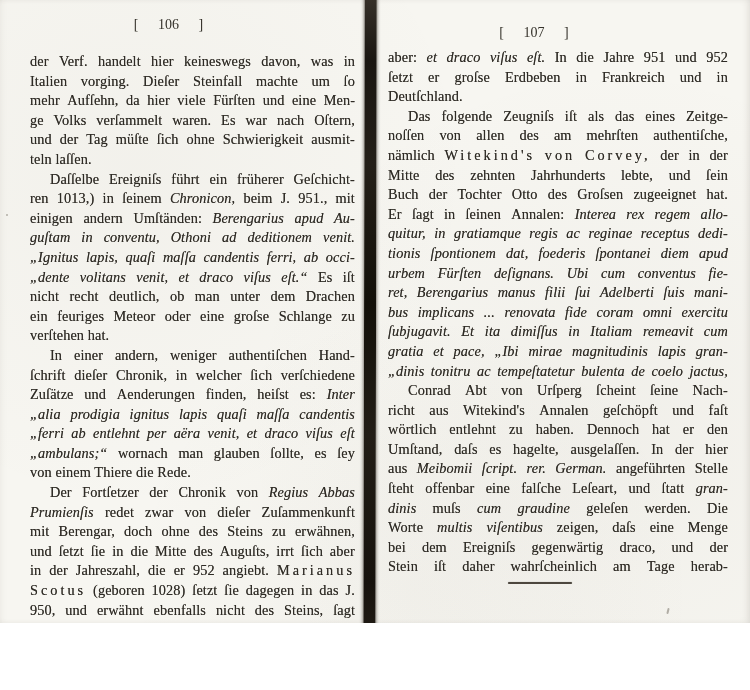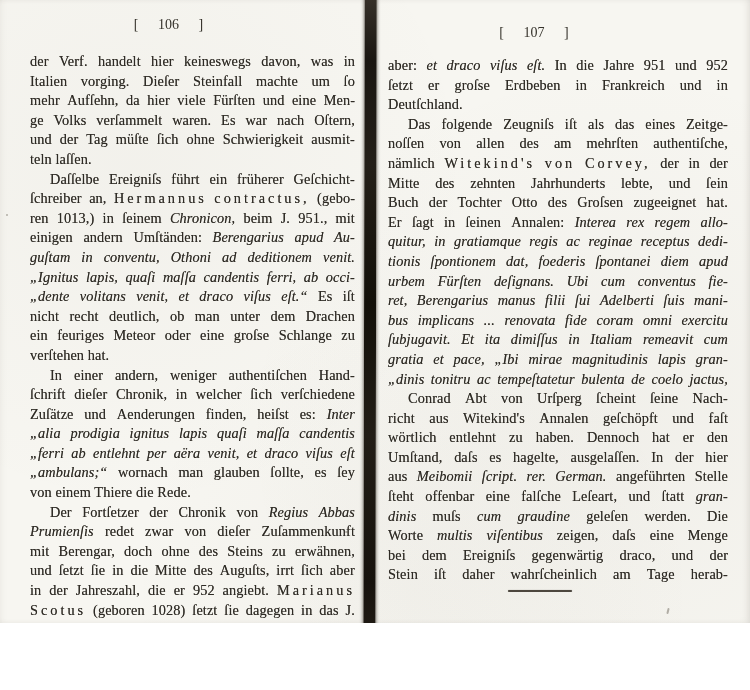--- a/index.html
+++ b/index.html
@@ -9,21 +9,21 @@
   .scan{background-image:
         radial-gradient(circle at 18% 28%, rgba(90,80,60,.03), transparent 45%),
         radial-gradient(circle at 82% 70%, rgba(90,80,60,.04), transparent 50%),
         radial-gradient(circle at 55% 95%, rgba(90,80,60,.03), transparent 40%);}
   .page{position:absolute;overflow:hidden;}
   .page-left{left:30px;top:14px;width:325px;}
   .page-right{left:388px;top:22px;width:340px;}
   .header{height:22px;line-height:22px;font-size:14px;text-align:center;
           word-spacing:16px;position:relative;left:-24px;color:#35322b;}
   .page-left .header{margin-bottom:16px;}
-  .page-right .header{margin-bottom:12px;}
+  .page-right .header{margin-bottom:4px;}
   .line{height:19.6px;line-height:19.6px;font-size:14.3px;letter-spacing:.1px;white-space:nowrap;
         text-shadow:0 0 .5px rgba(46,42,36,.65);}
   .line.just{display:flex;justify-content:space-between;align-items:baseline;white-space:normal;}
   .line.ind{padding-left:20px;}
   .w{display:inline;}
   .w.i{font-style:italic;}
   .w.s{letter-spacing:3px;}
   .gutter{position:absolute;left:364px;top:-3px;width:12px;height:696px;border-radius:2px;
           background:linear-gradient(to bottom,#37312a 0%,#1a1611 9%,#241f18 24%,#131009 44%,
                      #221d16 63%,#16120d 84%,#2b251d 100%);
@@ -97,27 +97,20 @@
         <div class="line"><span class="w n">teln</span> <span class="w n">laſſen.</span> </div>
         <div class="line just ind">
           <span class="w n">Daſſelbe</span>
           <span class="w n">Ereigniſs</span>
           <span class="w n">führt</span>
           <span class="w n">ein</span>
           <span class="w n">früherer</span>
           <span class="w n">Geſchicht-</span>
         </div>
         <div class="line just">
-          <span class="w n">ſchreiber</span>
-          <span class="w n">an,</span>
-          <span class="w s">Hermannus</span>
-          <span class="w s">contractus,</span>
-          <span class="w n">(gebo-</span>
-        </div>
-        <div class="line just">
           <span class="w n">ren</span>
           <span class="w n">1013,)</span>
           <span class="w n">in</span>
           <span class="w n">ſeinem</span>
           <span class="w i">Chronicon,</span>
           <span class="w n">beim</span>
           <span class="w n">J.</span>
           <span class="w n">951.,</span>
           <span class="w n">mit</span>
         </div>

